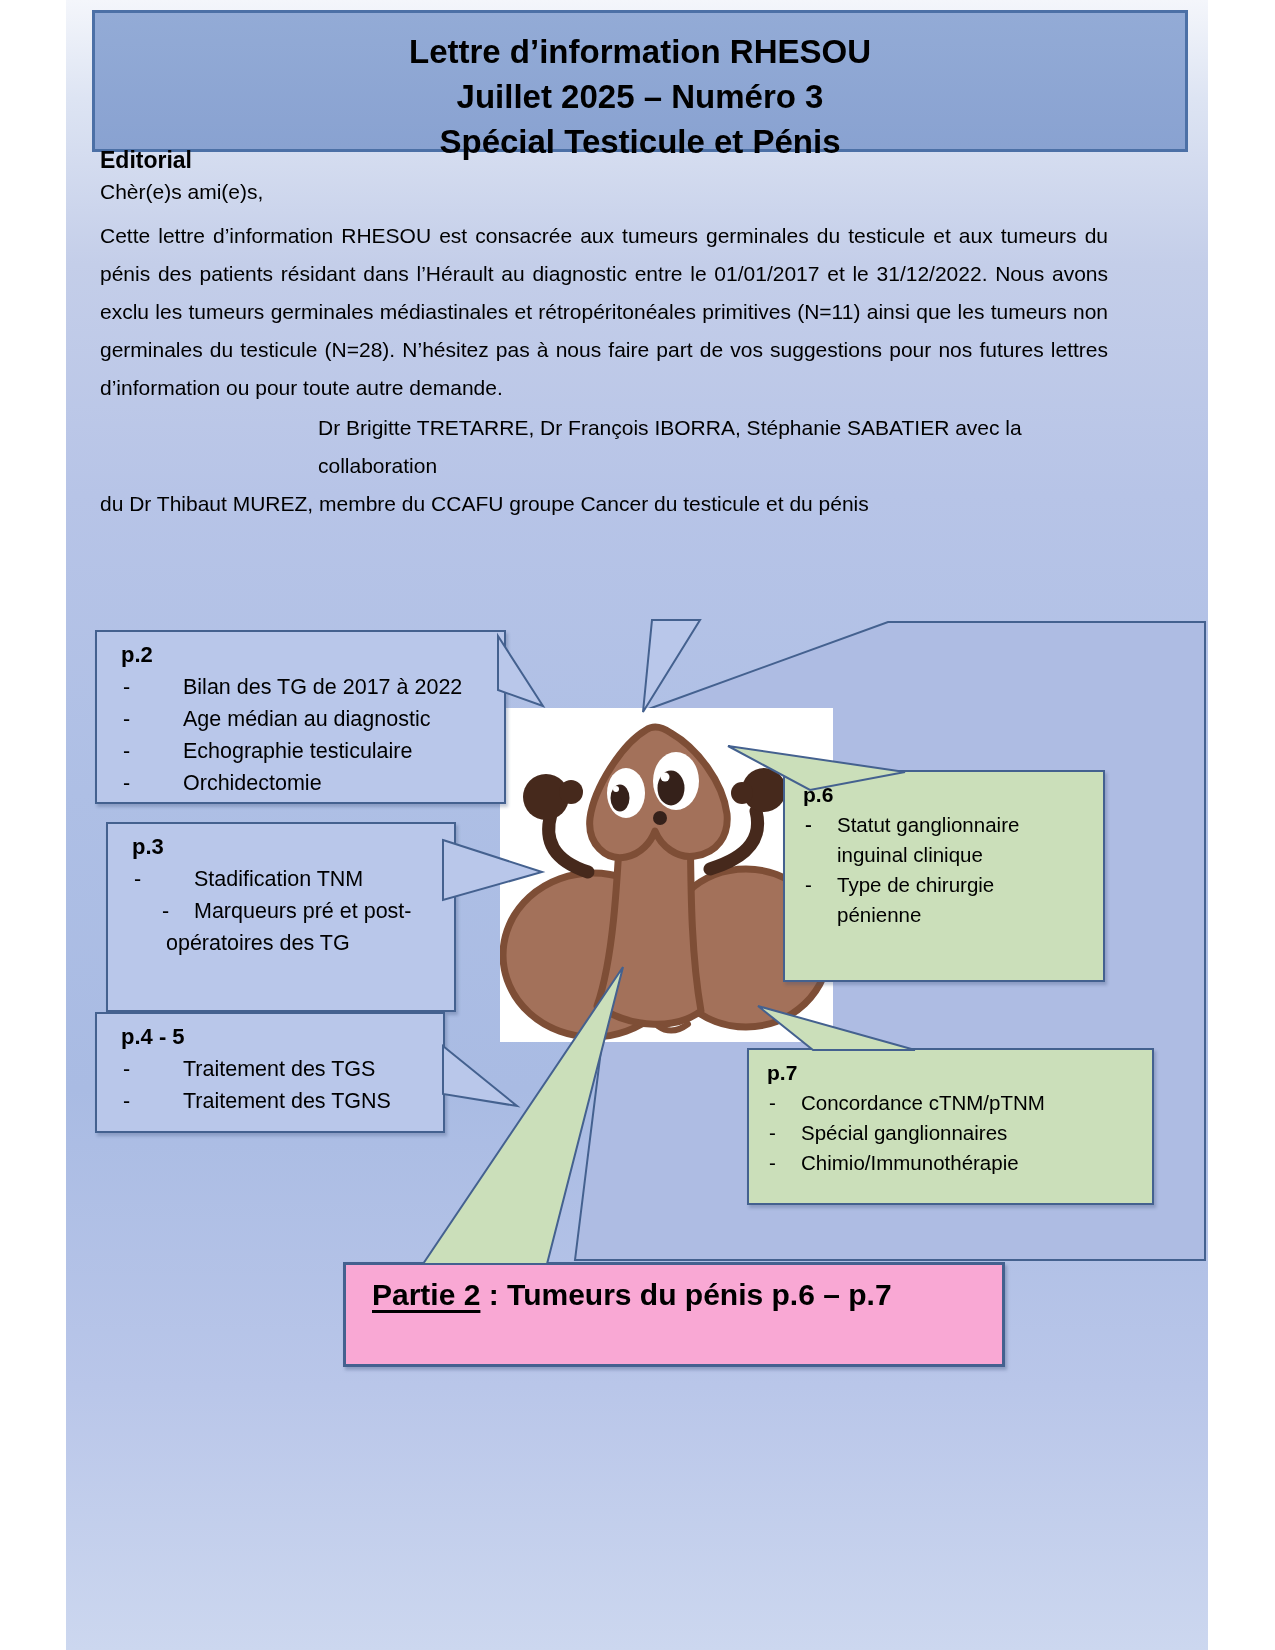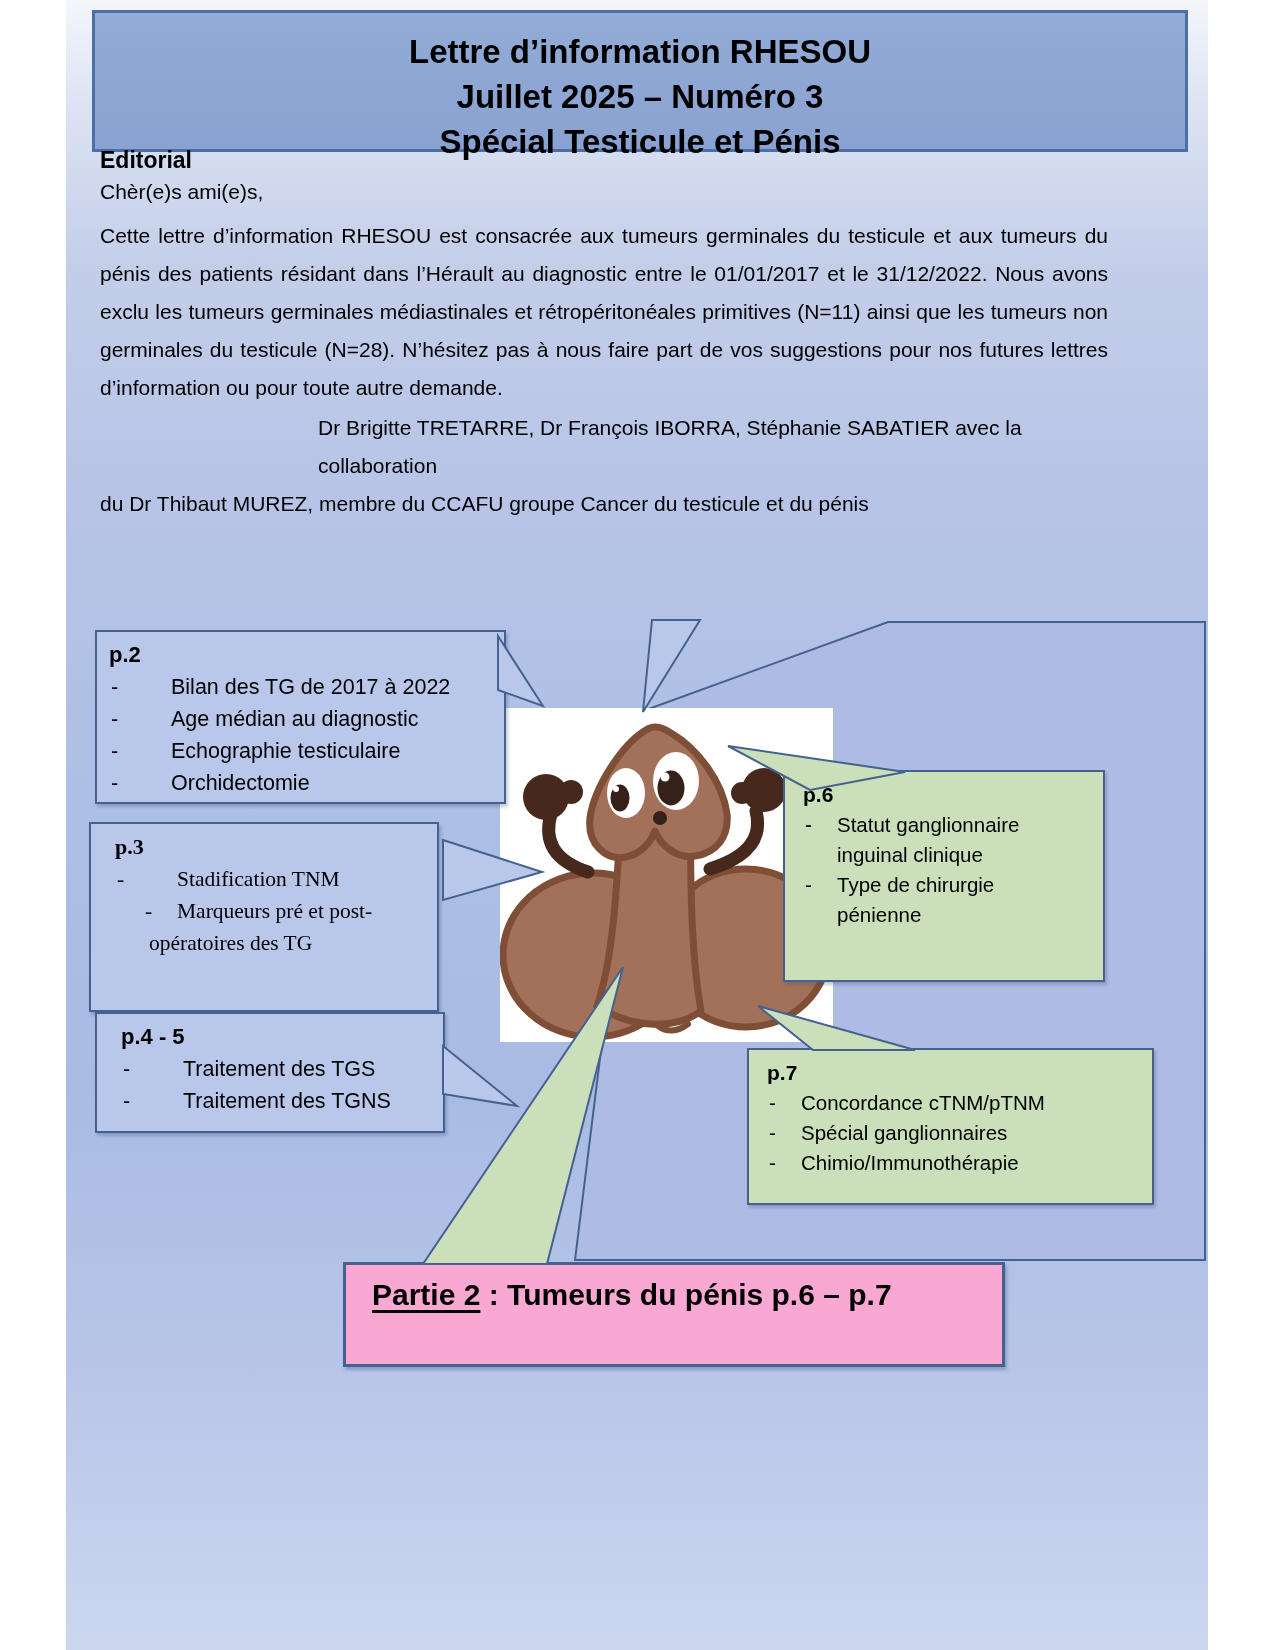--- a/index.html
+++ b/index.html
@@ -70,22 +70,22 @@
   .co-head{font-weight:bold;font-size:22px;}
   .item{position:relative;padding-left:62px;}
   .item .dash{position:absolute;left:2px;top:0;}
   .item.outdent{padding-left:34px;text-indent:28px;}
   .callout.green{
     background:#cbdfba;font-size:20.5px;line-height:30px;
     padding:8px 24px 6px 18px;
   }
   .callout.green .co-head{font-size:21px;}
   .callout.green .item{padding-left:34px;}
-  #box-p2{left:95px;top:630px;width:411px;height:174px;padding-left:12px;}
-  #box-p3{left:89px;top:822px;width:350px;height:190px;font-family:Liberation Serif, serif;}
+  #box-p2{left:95px;top:630px;width:411px;height:174px;}
+  #box-p3{left:106px;top:822px;width:350px;height:190px;}
   #box-p45{left:95px;top:1012px;width:350px;height:121px;}
   #box-p6{left:783px;top:770px;width:322px;height:212px;}
   #box-p7{left:747px;top:1048px;width:407px;height:157px;}
 </style>
 </head>
 <body>
 
 <div class="page">
 
   <div class="panel"></div>

